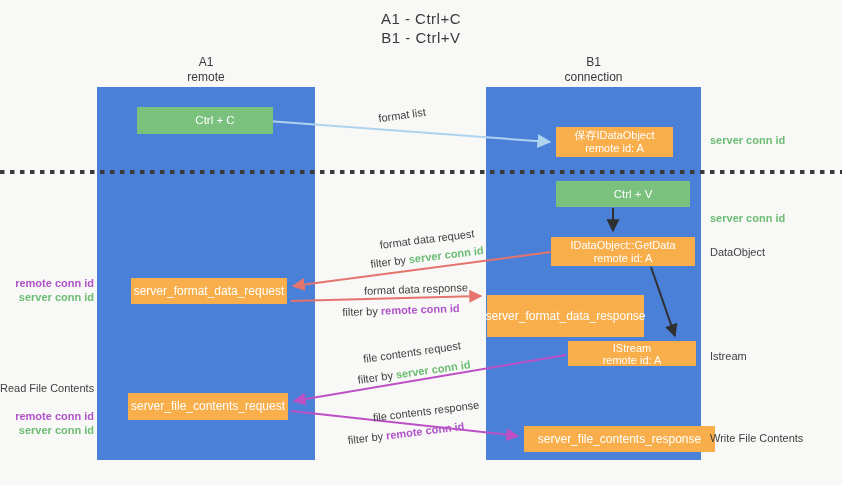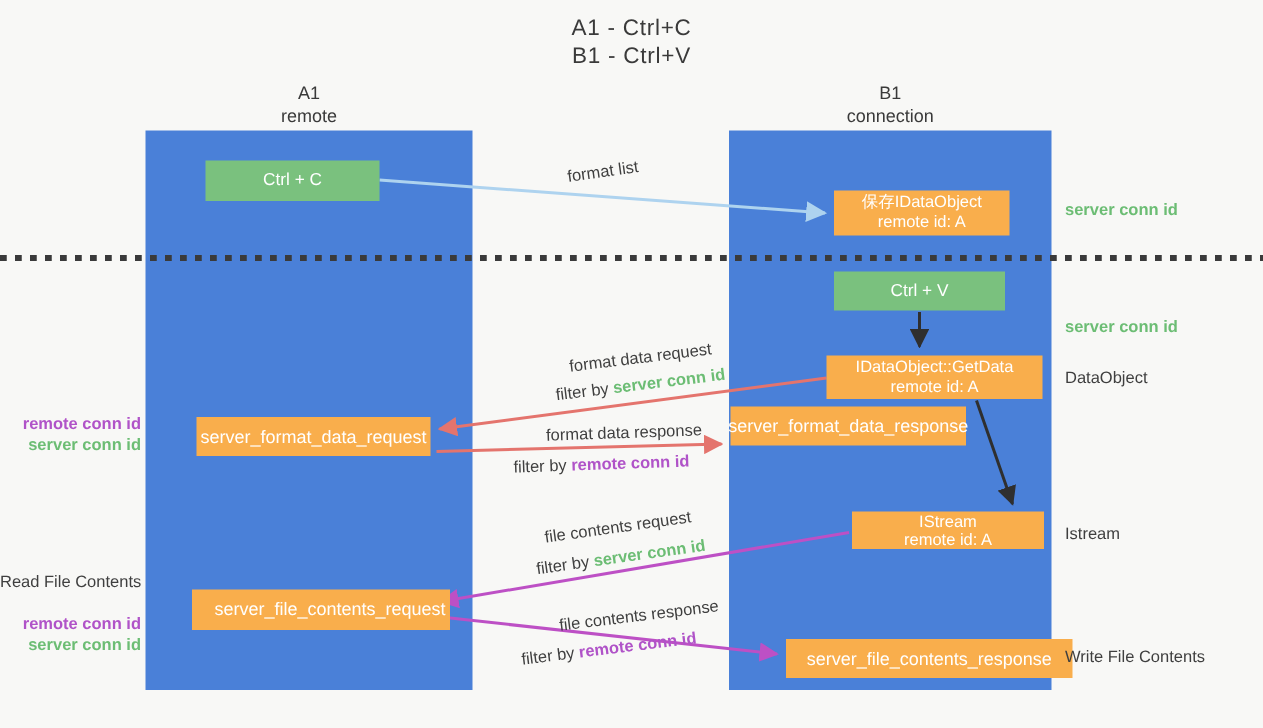--- a/index.html
+++ b/index.html
@@ -14,30 +14,30 @@
   #hdr-right{left:486px;width:215px;}
   
   .lane{background:#4a80d8;top:87px;height:373px;z-index:1;}
   #lane-left{left:97px;width:218px;}
   #lane-right{left:486px;width:215px;}
   
   #wires{left:0;top:0;z-index:2;pointer-events:none;}
   
   .box{z-index:3;display:flex;flex-direction:column;align-items:center;justify-content:center;
        color:#fff;text-align:center;font-size:11.5px;line-height:13px;}
-  .green{background:#7ac17e;}
+  .green{background:#7ac17e;padding-left:20px;}
   .orange{background:#f9ae4c;}
   #box-ctrl-c{left:137px;top:107px;width:116px;height:27px;}
   #box-save{left:556px;top:127px;width:117px;height:30px;font-size:11px;}
   #box-ctrl-v{left:556px;top:181px;width:114px;height:26px;}
   #box-getdata{left:551px;top:237px;width:144px;height:29px;font-size:11px;}
   #box-format-req{left:131px;top:278px;width:156px;height:26px;font-size:12px;}
-  #box-format-res{left:487px;top:271px;width:157px;height:26px;font-size:12px;}
+  #box-format-res{left:487px;top:295px;width:157px;height:42px;font-size:12px;}
   #box-istream{left:568px;top:341px;width:128px;height:25px;font-size:11px;line-height:12px;}
-  #box-file-req{left:128px;top:393px;width:160px;height:27px;font-size:12px;padding-left:12px;}
+  #box-file-req{left:128px;top:393px;width:160px;height:27px;font-size:12px;}
   #box-file-res{left:524px;top:426px;width:191px;height:26px;font-size:12px;}
   
   .side{z-index:3;font-size:11px;line-height:14px;white-space:nowrap;}
   .right-side{left:710px;}
   .left-side{left:0;width:94px;text-align:right;}
   .gtxt{color:#6cbd74;font-weight:bold;}
   .ptxt{color:#b053c8;font-weight:bold;}
   #r-scid1{top:133px;}
   #r-scid2{top:211px;}
   #r-dataobject{top:245px;}

